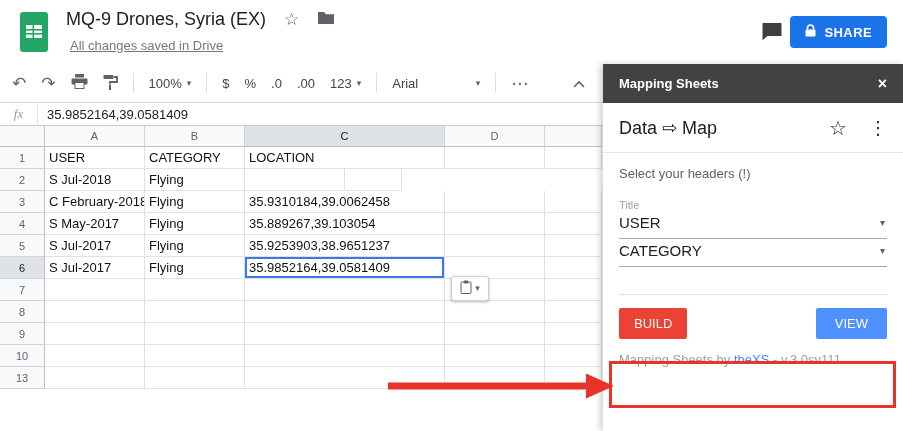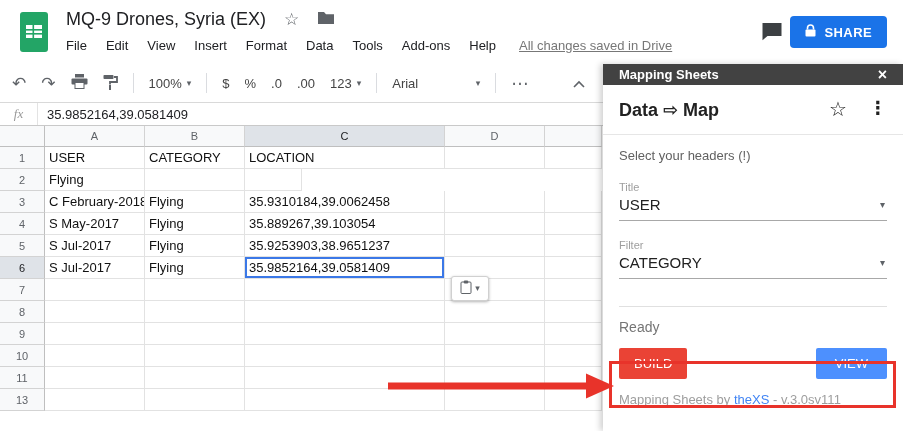--- a/index.html
+++ b/index.html
@@ -59,24 +59,24 @@
     white-space:nowrap; overflow:hidden; cursor:cell; }
   .g-cell.sel-cell { box-shadow:inset 0 0 0 2px #3b78e7; }
 
   .paste-widget { position:absolute; left:451px; top:276px; width:38px; height:25px; background:#fff;
     border:1px solid #d0d0d0; border-radius:3px; box-shadow:0 1px 3px rgba(0,0,0,.3);
     display:flex; align-items:center; justify-content:center; gap:3px; z-index:10; cursor:pointer; }
 
   
   .sidebar { position:absolute; left:603px; top:64px; width:300px; height:367px; background:#fff;
     box-shadow:-3px 0 6px rgba(0,0,0,.18); }
-  .sb-header { height:21px; background:#424242; color:#fff; display:flex; align-items:center;
+  .sb-header { height:39px; background:#424242; color:#fff; display:flex; align-items:center;
     padding:0 16px; font-size:13px; font-weight:bold; }
   .sb-close { margin-left:auto; font-size:16px; font-weight:bold; cursor:pointer; line-height:1; }
-  .sb-heading-row { display:flex; align-items:flex-start; padding:14px 16px 13px; border-bottom:1px solid #e6e6e6;font-weight:bold; }
+  .sb-heading-row { display:flex; align-items:center; padding:14px 16px 13px; border-bottom:1px solid #e6e6e6; }
   .sb-heading { font-size:18px; color:#212121; }
   .sb-star { margin-left:auto; font-size:20px; color:#212121; line-height:1; cursor:pointer; }
   .sb-kebab { margin-left:22px; font-size:18px; color:#212121; line-height:1; cursor:pointer; }
   .sb-body { padding:0 16px; }
   .sb-instruction { margin-top:13px; font-size:13px; color:#616161; }
   .sb-field-label { margin-top:18px; font-size:11px; color:#9e9e9e; }
   .sb-select { display:flex; align-items:center; border-bottom:1px solid #a8a8a8; padding:3px 2px 7px 0; cursor:pointer; }
   .sb-select-value { font-size:15px; color:#212121; }
   .sb-select .caret { margin-left:auto; font-size:10px; }
   .sb-divider { height:1px; background:#e0e0e0; margin-top:27px; }
@@ -110,31 +110,20 @@
   <div class="title-row">
     <span class="doc-title">MQ-9 Drones, Syria (EX)</span>
     <span class="star-icon">☆</span>
     <span>
       <svg width="18" height="14" viewBox="0 0 18 14">
           <path d="M1 1h6l2 2.2h8V13H1z" fill="#5f6368"></path>
         </svg>
     </span>
   </div>
   <div class="menu-row">
-    <span class="menu-items">
-        <span class="menu-item">File</span>
-        <span class="menu-item">Edit</span>
-        <span class="menu-item">View</span>
-        <span class="menu-item">Insert</span>
-        <span class="menu-item">Format</span>
-        <span class="menu-item">Data</span>
-        <span class="menu-item">Tools</span>
-        <span class="menu-item">Add-ons</span>
-        <span class="menu-item">Help</span>
-      </span>
     <span class="saved-status">All changes saved in Drive</span>
   </div>
   <div class="comment-btn">
     <svg width="22" height="19" viewBox="0 0 22 19">
         <path d="M1.5 1h19v13h-14l-5 4.3z" fill="#3c4043"></path>
       </svg>
   </div>
   <button class="share-btn">
     <span>
       <svg width="11" height="13" viewBox="0 0 11 13">
@@ -208,20 +197,21 @@
     <div class="g-row">
       <div class="g-rowhead">1</div>
       <div class="g-cell" style="width:100px">USER</div>
       <div class="g-cell" style="width:100px">CATEGORY</div>
       <div class="g-cell" style="width:200px">LOCATION</div>
       <div class="g-cell" style="width:100px"></div>
       <div class="g-cell" style="width:57px"></div>
     </div>
     <div class="g-row">
       <div class="g-rowhead">2</div>
+      <div class="g-cell" style="width:100px">S Jul-2018</div>
       <div class="g-cell" style="width:100px">Flying</div>
       <div class="g-cell" style="width:100px"></div>
       <div class="g-cell" style="width:57px"></div>
     </div>
     <div class="g-row">
       <div class="g-rowhead">3</div>
       <div class="g-cell" style="width:100px">C February-2018</div>
       <div class="g-cell" style="width:100px">Flying</div>
       <div class="g-cell" style="width:200px">35.9310184,39.0062458</div>
       <div class="g-cell" style="width:100px"></div>
@@ -270,28 +260,20 @@
     <div class="g-row">
       <div class="g-rowhead">9</div>
       <div class="g-cell" style="width:100px"></div>
       <div class="g-cell" style="width:100px"></div>
       <div class="g-cell" style="width:200px"></div>
       <div class="g-cell" style="width:100px"></div>
       <div class="g-cell" style="width:57px"></div>
     </div>
     <div class="g-row">
       <div class="g-rowhead">10</div>
-      <div class="g-cell" style="width:100px"></div>
-      <div class="g-cell" style="width:100px"></div>
-      <div class="g-cell" style="width:200px"></div>
-      <div class="g-cell" style="width:100px"></div>
-      <div class="g-cell" style="width:57px"></div>
-    </div>
-    <div class="g-row">
-      <div class="g-rowhead">11</div>
       <div class="g-cell" style="width:100px"></div>
       <div class="g-cell" style="width:100px"></div>
       <div class="g-cell" style="width:200px"></div>
       <div class="g-cell" style="width:100px"></div>
       <div class="g-cell" style="width:57px"></div>
     </div>
     <div class="g-row">
       <div class="g-rowhead">13</div>
       <div class="g-cell" style="width:100px"></div>
       <div class="g-cell" style="width:100px"></div>
@@ -323,28 +305,26 @@
   </div>
   <div class="sb-body">
     <div class="sb-instruction">Select your headers (!)</div>
 
     <div class="sb-field-label">Title</div>
     <div class="sb-select">
       <span class="sb-select-value">USER</span>
       <span class="caret">▾</span>
     </div>
 
-    <div class="sb-field-label">Filter</div>
     <div class="sb-select">
       <span class="sb-select-value">CATEGORY</span>
       <span class="caret">▾</span>
     </div>
 
     <div class="sb-divider"></div>
-    <div class="sb-status">Ready</div>
 
     <div class="sb-buttons">
       <button class="btn-build">BUILD</button>
       <button class="btn-view">VIEW</button>
     </div>
 
     <div class="sb-footer">
       <span>Mapping Sheets by </span><span class="link">theXS</span><span> - v.3.0sv111</span>
     </div>
   </div>

